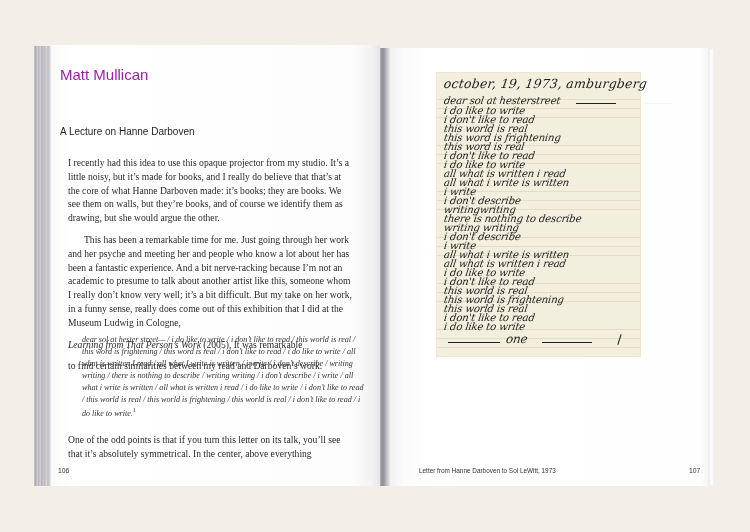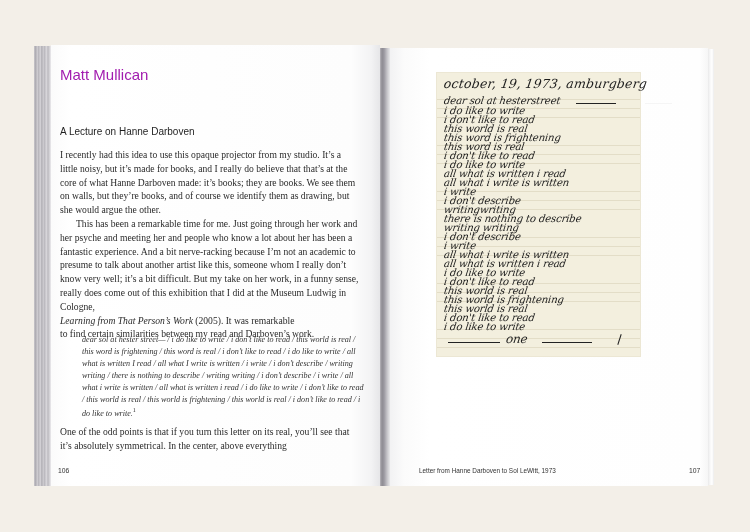--- a/index.html
+++ b/index.html
@@ -31,21 +31,21 @@
     background:linear-gradient(90deg,#e9e9ea 0,#f7f7f7 2px,#ffffff 4px,#ebebeb 6px);
   }
 
   .author { position:absolute; left:60px; top:66px; font-family:"Liberation Sans", sans-serif; font-size:15px; color:#a21caf; }
   .title { position:absolute; left:60px; top:86px; font-family:"Liberation Sans", sans-serif; font-size:10px; color:#1e1e1e;margin-top:40px; }
 
   .body-text {
     position:absolute; left:60px; width:300px;
     font-size:9.6px; line-height:13.8px; color:#2a2a2a;
   }
-  .body-text p { margin:0; }
+  .body-text p { margin:8px; }
   .indent { text-indent:16px; }
   .letter-quote {
     position:absolute; left:82px; width:282px;
     font-size:8.1px; line-height:11.9px; color:#333; font-style:italic;
   }
   .folio-left { position:absolute; left:58px; top:467px; font-family:"Liberation Sans", sans-serif; font-size:6.8px; color:#333; }
   .caption { position:absolute; left:419px; top:467px; font-family:"Liberation Sans", sans-serif; font-size:6.4px; color:#333; }
   .folio-right { position:absolute; left:689px; top:467px; font-family:"Liberation Sans", sans-serif; font-size:6.8px; color:#333; }
 
   .ghost { position:absolute; font-size:9px; line-height:13px; color:#ececec; white-space:nowrap; }
@@ -87,21 +87,21 @@
   <p class="indent">This has been a remarkable time for me. Just going through her work and her psyche and meeting her and people who know a lot about her has been a fantastic experience. And a bit nerve-racking because I’m not an academic to presume to talk about another artist like this, someone whom I really don’t know very well; it’s a bit difficult. But my take on her work, in a funny sense, really does come out of this exhibition that I did at the Museum Ludwig in Cologne,</p>
   <p><i>Learning from That Person’s Work</i><span> (2005). It was remarkable</span></p>
   <p>to find certain similarities between my read and Darboven’s work.</p>
 </div>
 
 <div class="letter-quote" style="top:334px;">
   <span>dear sol at hester street— / i do like to write / i don’t like to read / this world is real / this word is frightening / this word is real / i don’t like to read / i do like to write / all what is written I read / all what I write is written / i write / i don’t describe / writing writing / there is nothing to describe / writing writing / i don’t describe / i write / all what i write is written / all what is written i read / i do like to write / i don’t like to read / this world is real / this world is frightening / this world is real / i don’t like to read / i do like to write.</span><sup style="font-style:normal;font-size:6px;">1</sup>
 </div>
 
 <div class="body-text" style="top:425px;">
-  <p>One of the odd points is that if you turn this letter on its real, you’ll see that it’s absolutely symmetrical. In the center, above everything</p>
+  <p>One of the odd points is that if you turn this letter on its talk, you’ll see that it’s absolutely symmetrical. In the center, above everything</p>
 </div>
 
 <div class="folio-left">106</div>
 
 <div class="letter-card">
   <div class="hw-line hw-date" style="top:4px;">october, 19, 1973, amburgberg</div>
   <div class="hw-line" style="top:23px;">dear sol at hesterstreet</div>
   <div class="hw-rule" style="left:140px;top:31px;width:40px;"></div>
   <div class="hw-line" style="top:33px;">i do like to write</div>
   <div class="hw-line" style="top:42px;">i don't like to read</div>

